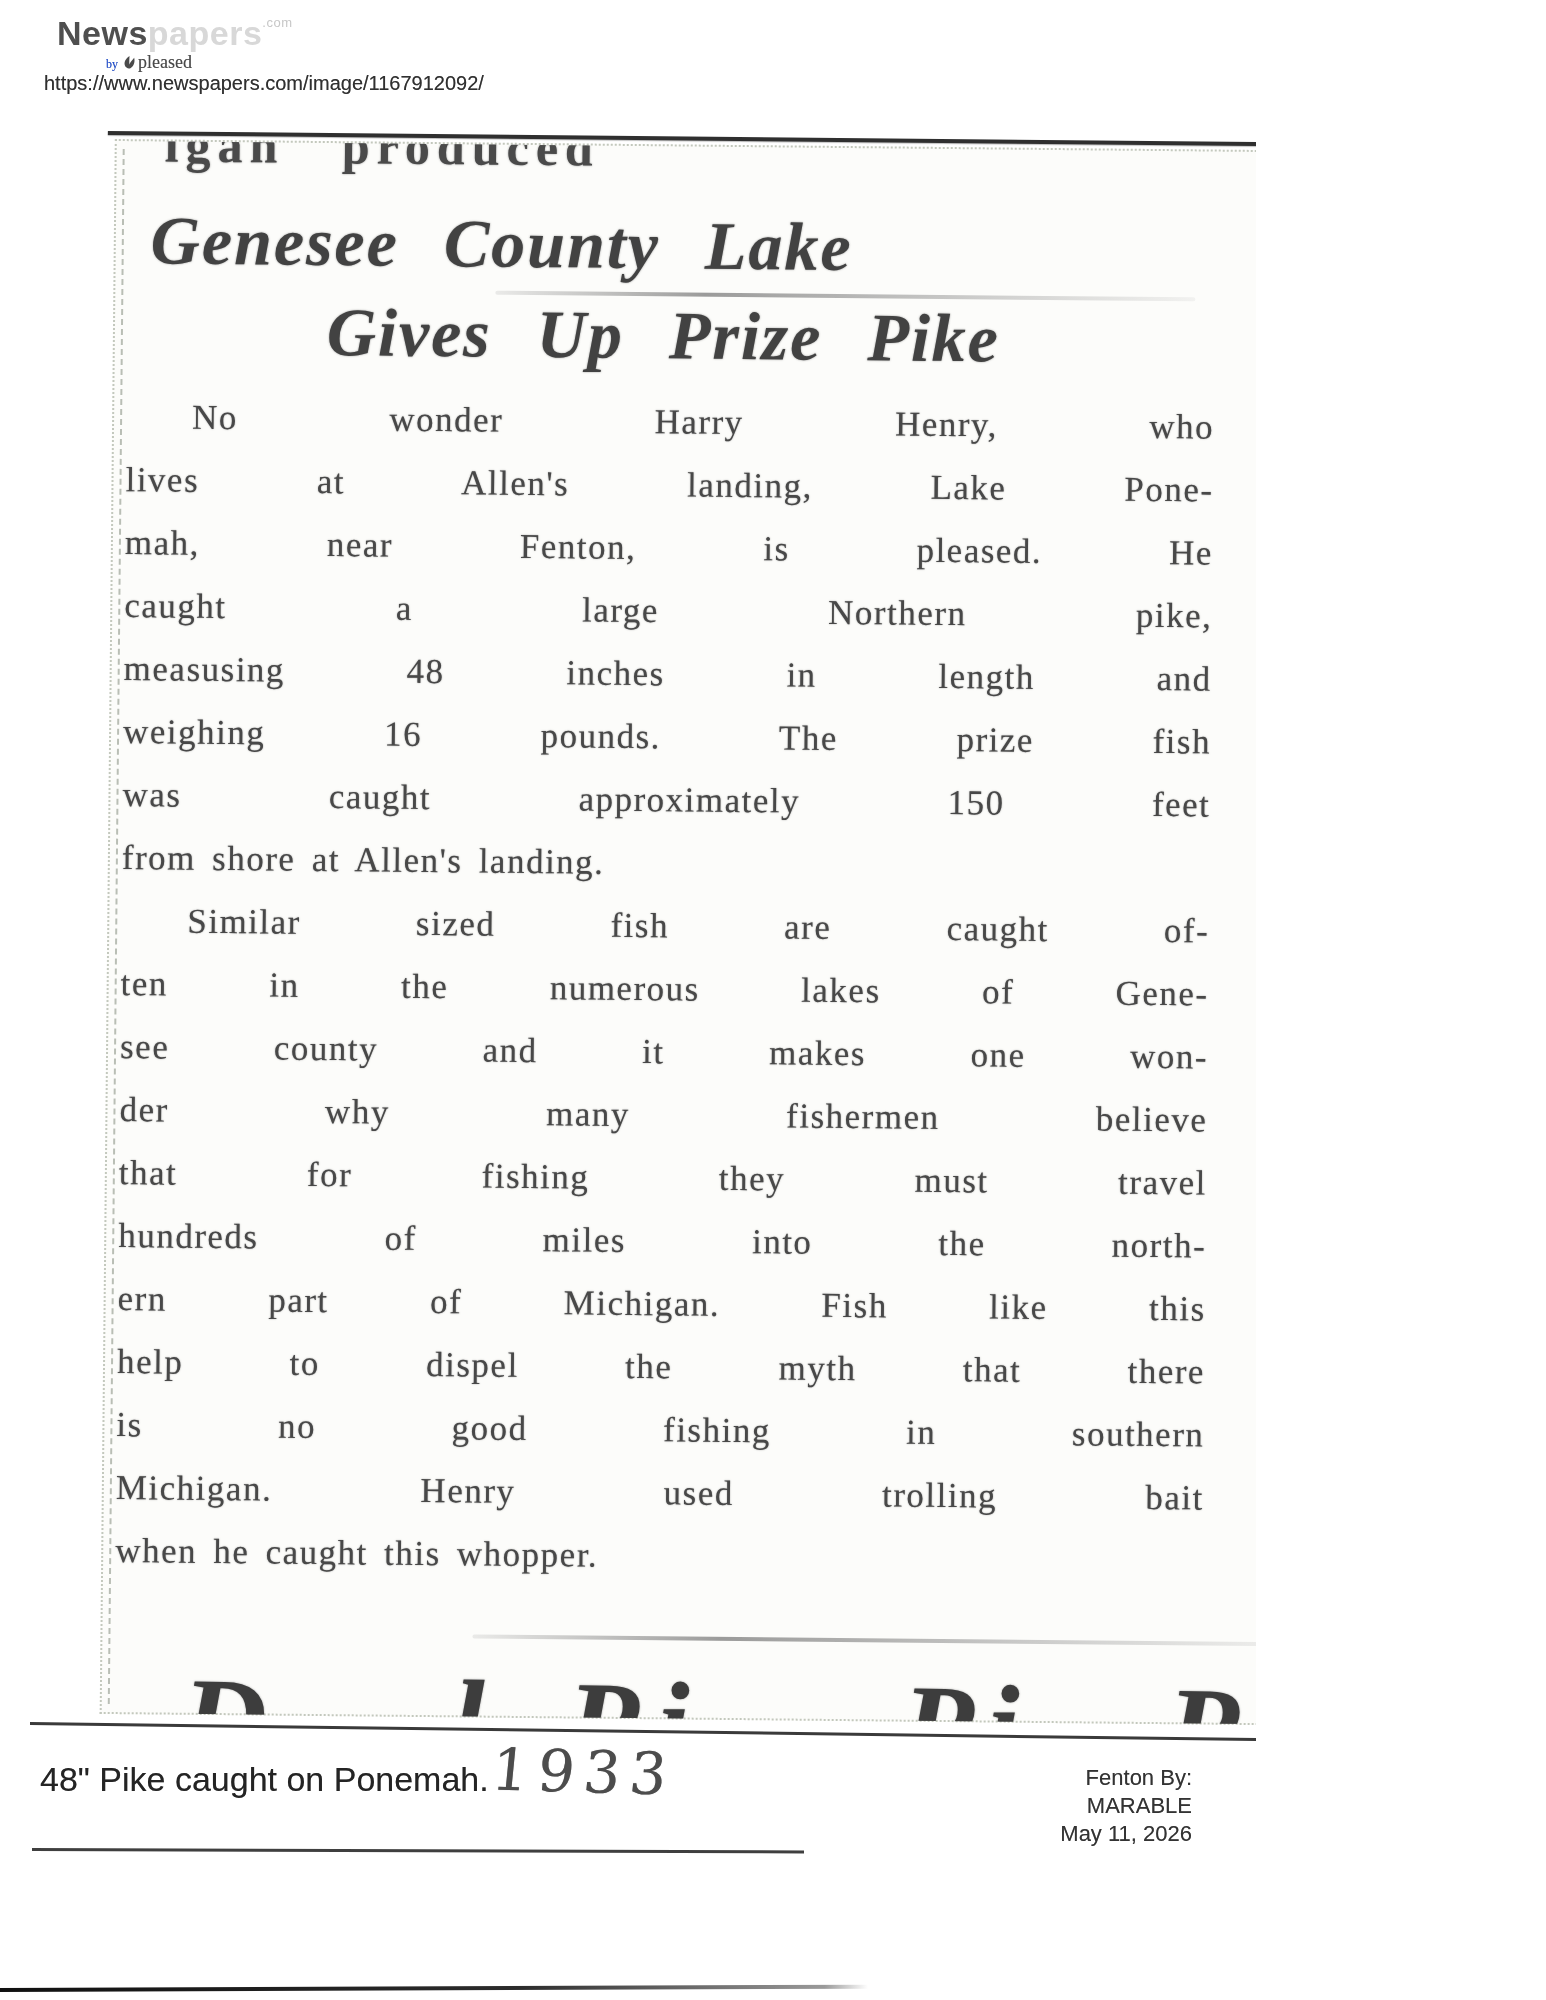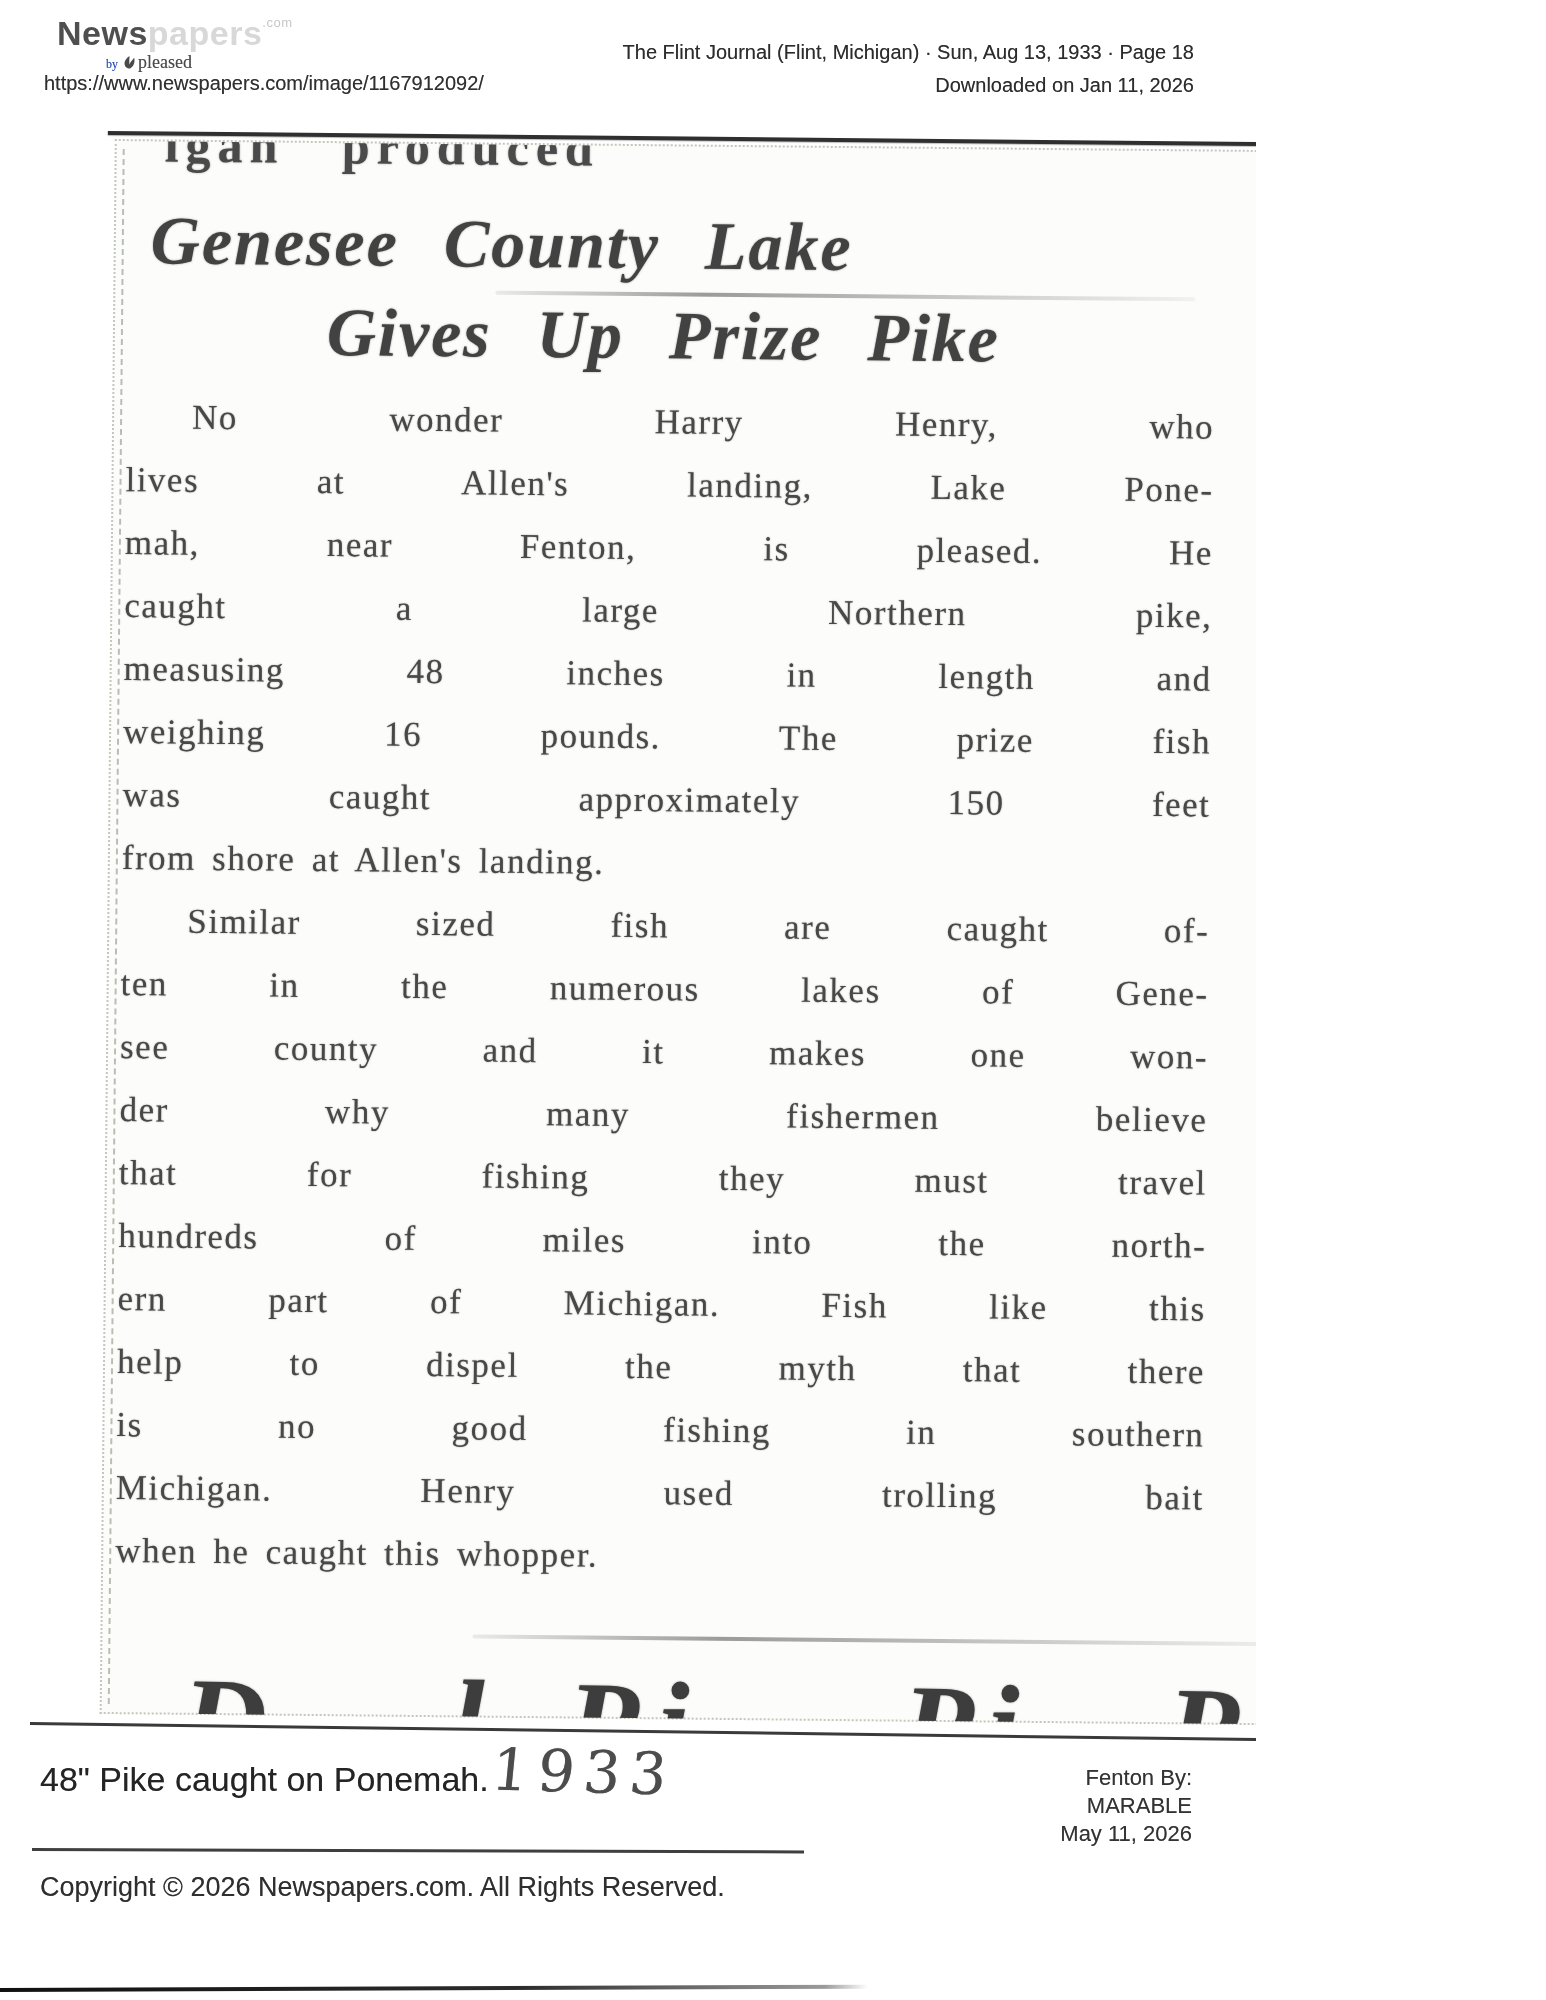--- a/index.html
+++ b/index.html
@@ -72,24 +72,20 @@
 
   <div class="logo">
     <span class="nw">News</span><span class="pp">papers</span><span class="cm">.com</span>
   </div>
   <div class="logo-sub">
     <span class="by">by</span><span class="leaf"><svg width="15" height="15" viewBox="0 0 16 16">
           <path d="M8 1 C4 4 2 7 3 11 C4 14 7 15 9 14 C13 12 14 7 13 3 C11 6 9 7 8 10 C7.5 7 8 4 8 1 Z" fill="#4a4a4a"></path>
         </svg></span><span>pleased</span>
   </div>
   <div class="url">https://www.newspapers.com/image/1167912092/</div>
-  <div class="hdr-right">
-    <div>The Flint Journal (Flint, Michigan) · Sun, Aug 13, 1933 · Page 18</div>
-    <div>Downloaded on Jan 11, 2026</div>
-  </div>
 
   <div class="scan">
     <div class="edge-top"></div>
     <div class="sheet">
       <div class="vline-l"></div>
       <div class="vline-r"></div>
 
       <div class="cutoff-top">
         <span>igan produced eggs.</span>
       </div>
@@ -162,16 +158,15 @@
 
   <div class="clip-bottom-line"></div>
   <div class="caption">48" Pike caught on Ponemah.</div>
   <div class="year">1933</div>
   <div class="clipped">
     <div>Fenton By:</div>
     <div>MARABLE</div>
     <div>May 11, 2026</div>
   </div>
   <div class="mid-line"></div>
-  <div class="copyright">Copyright © 2026 Newspapers.com. All Rights Reserved.</div>
   <div class="bottom-artifact"></div>
 
 </div>
 
 </body></html>

